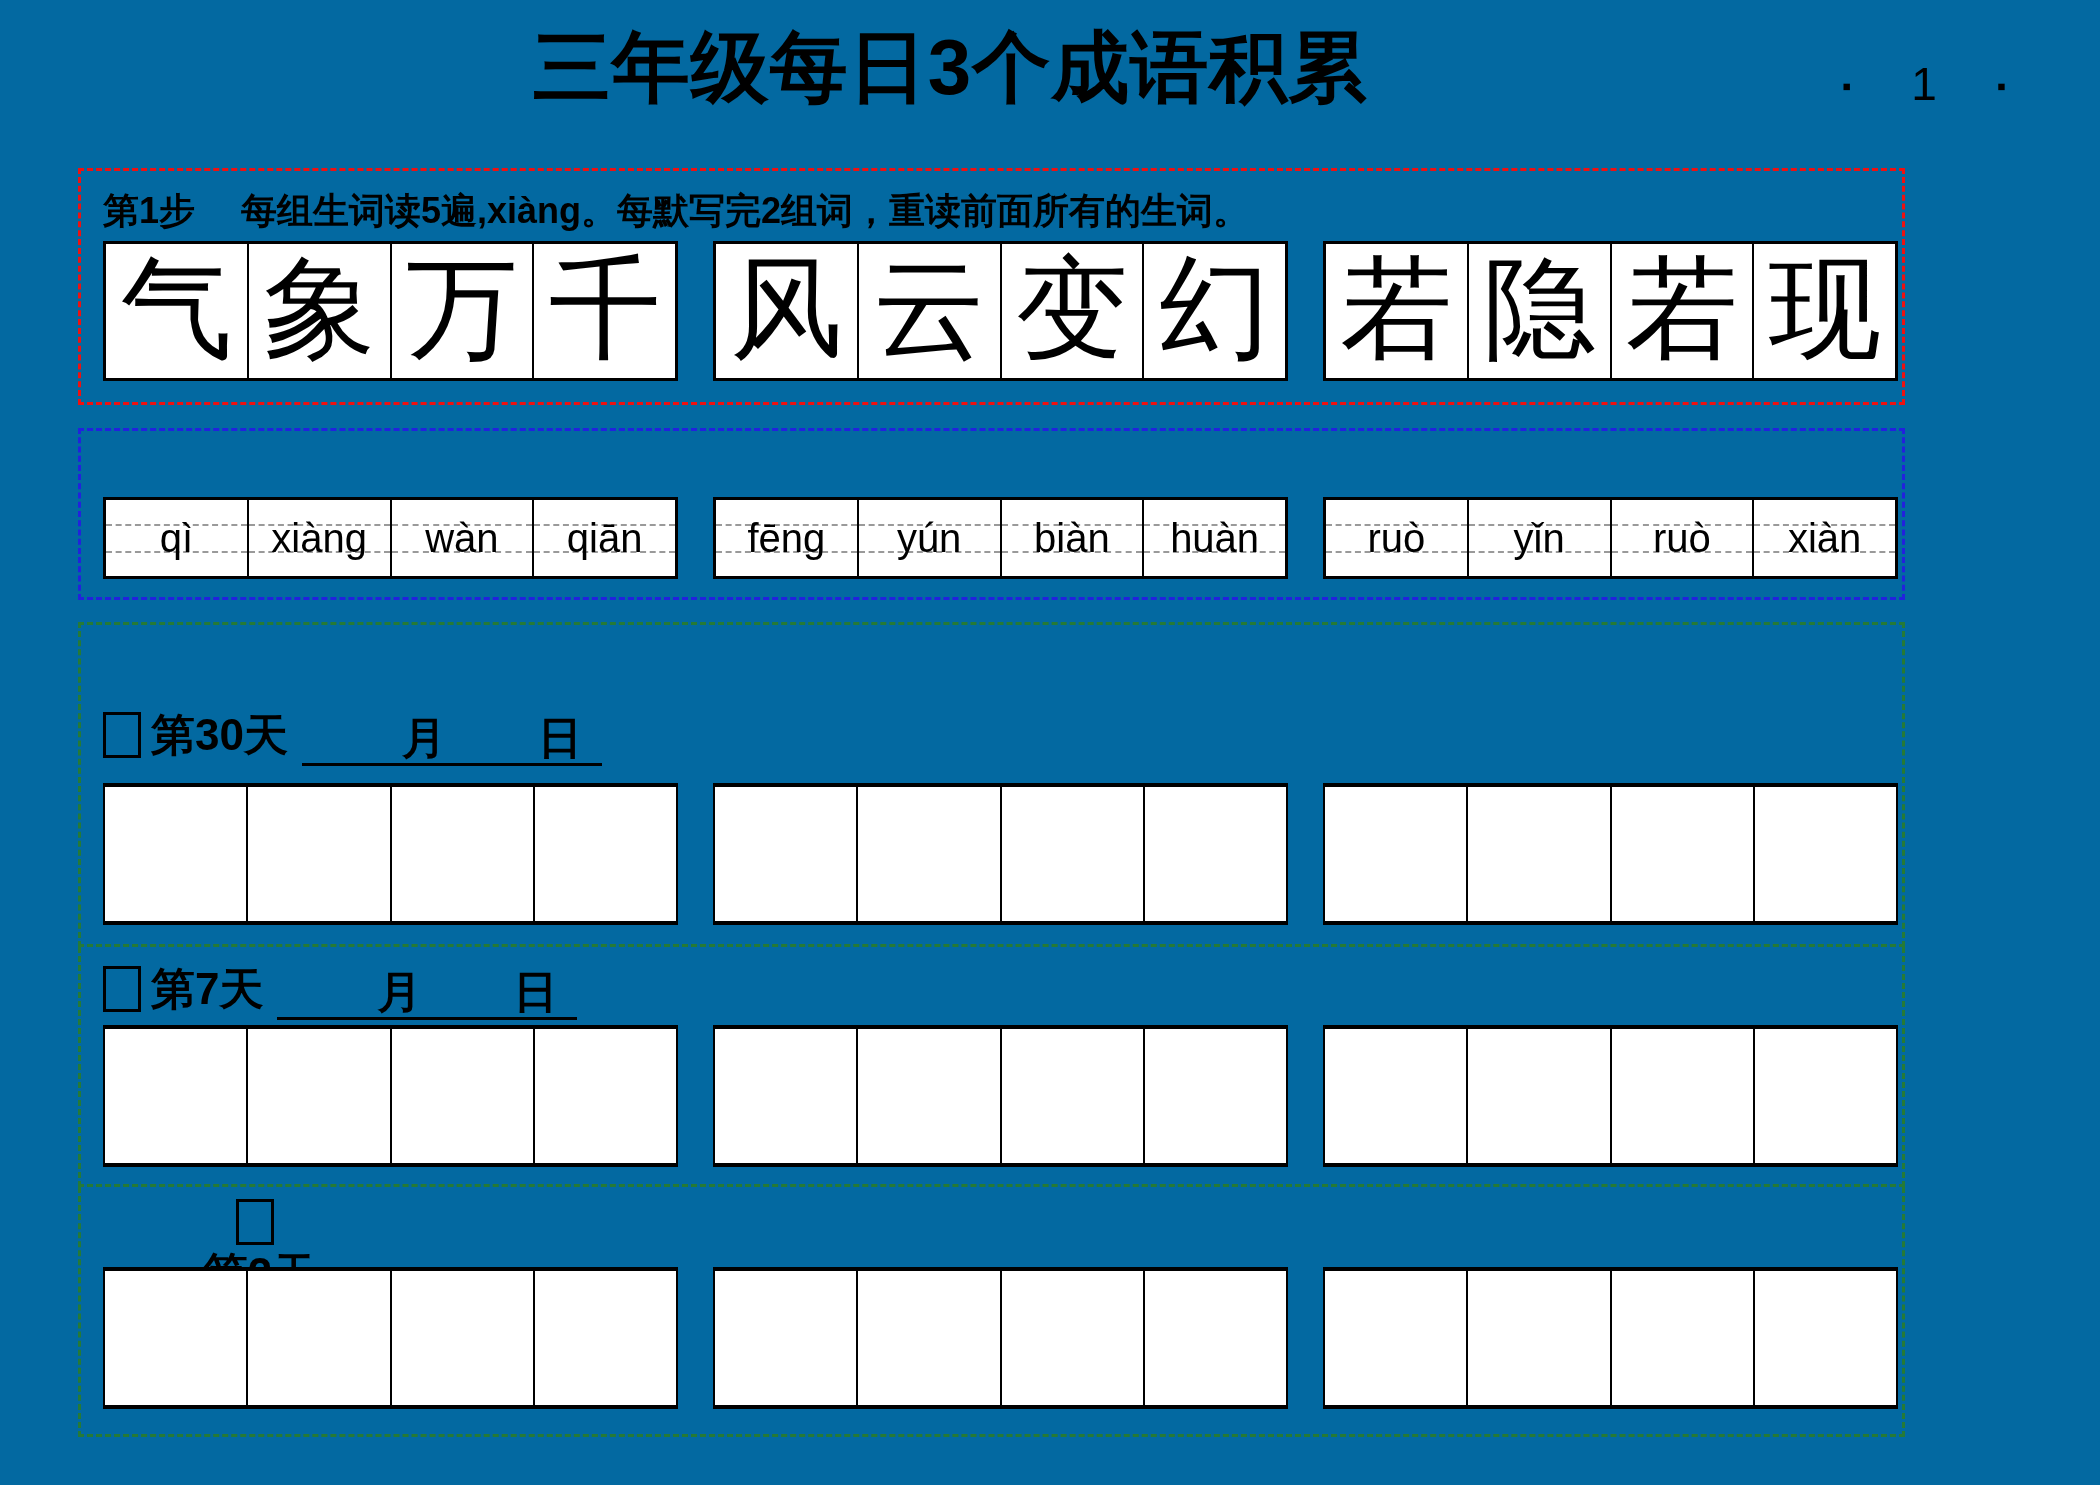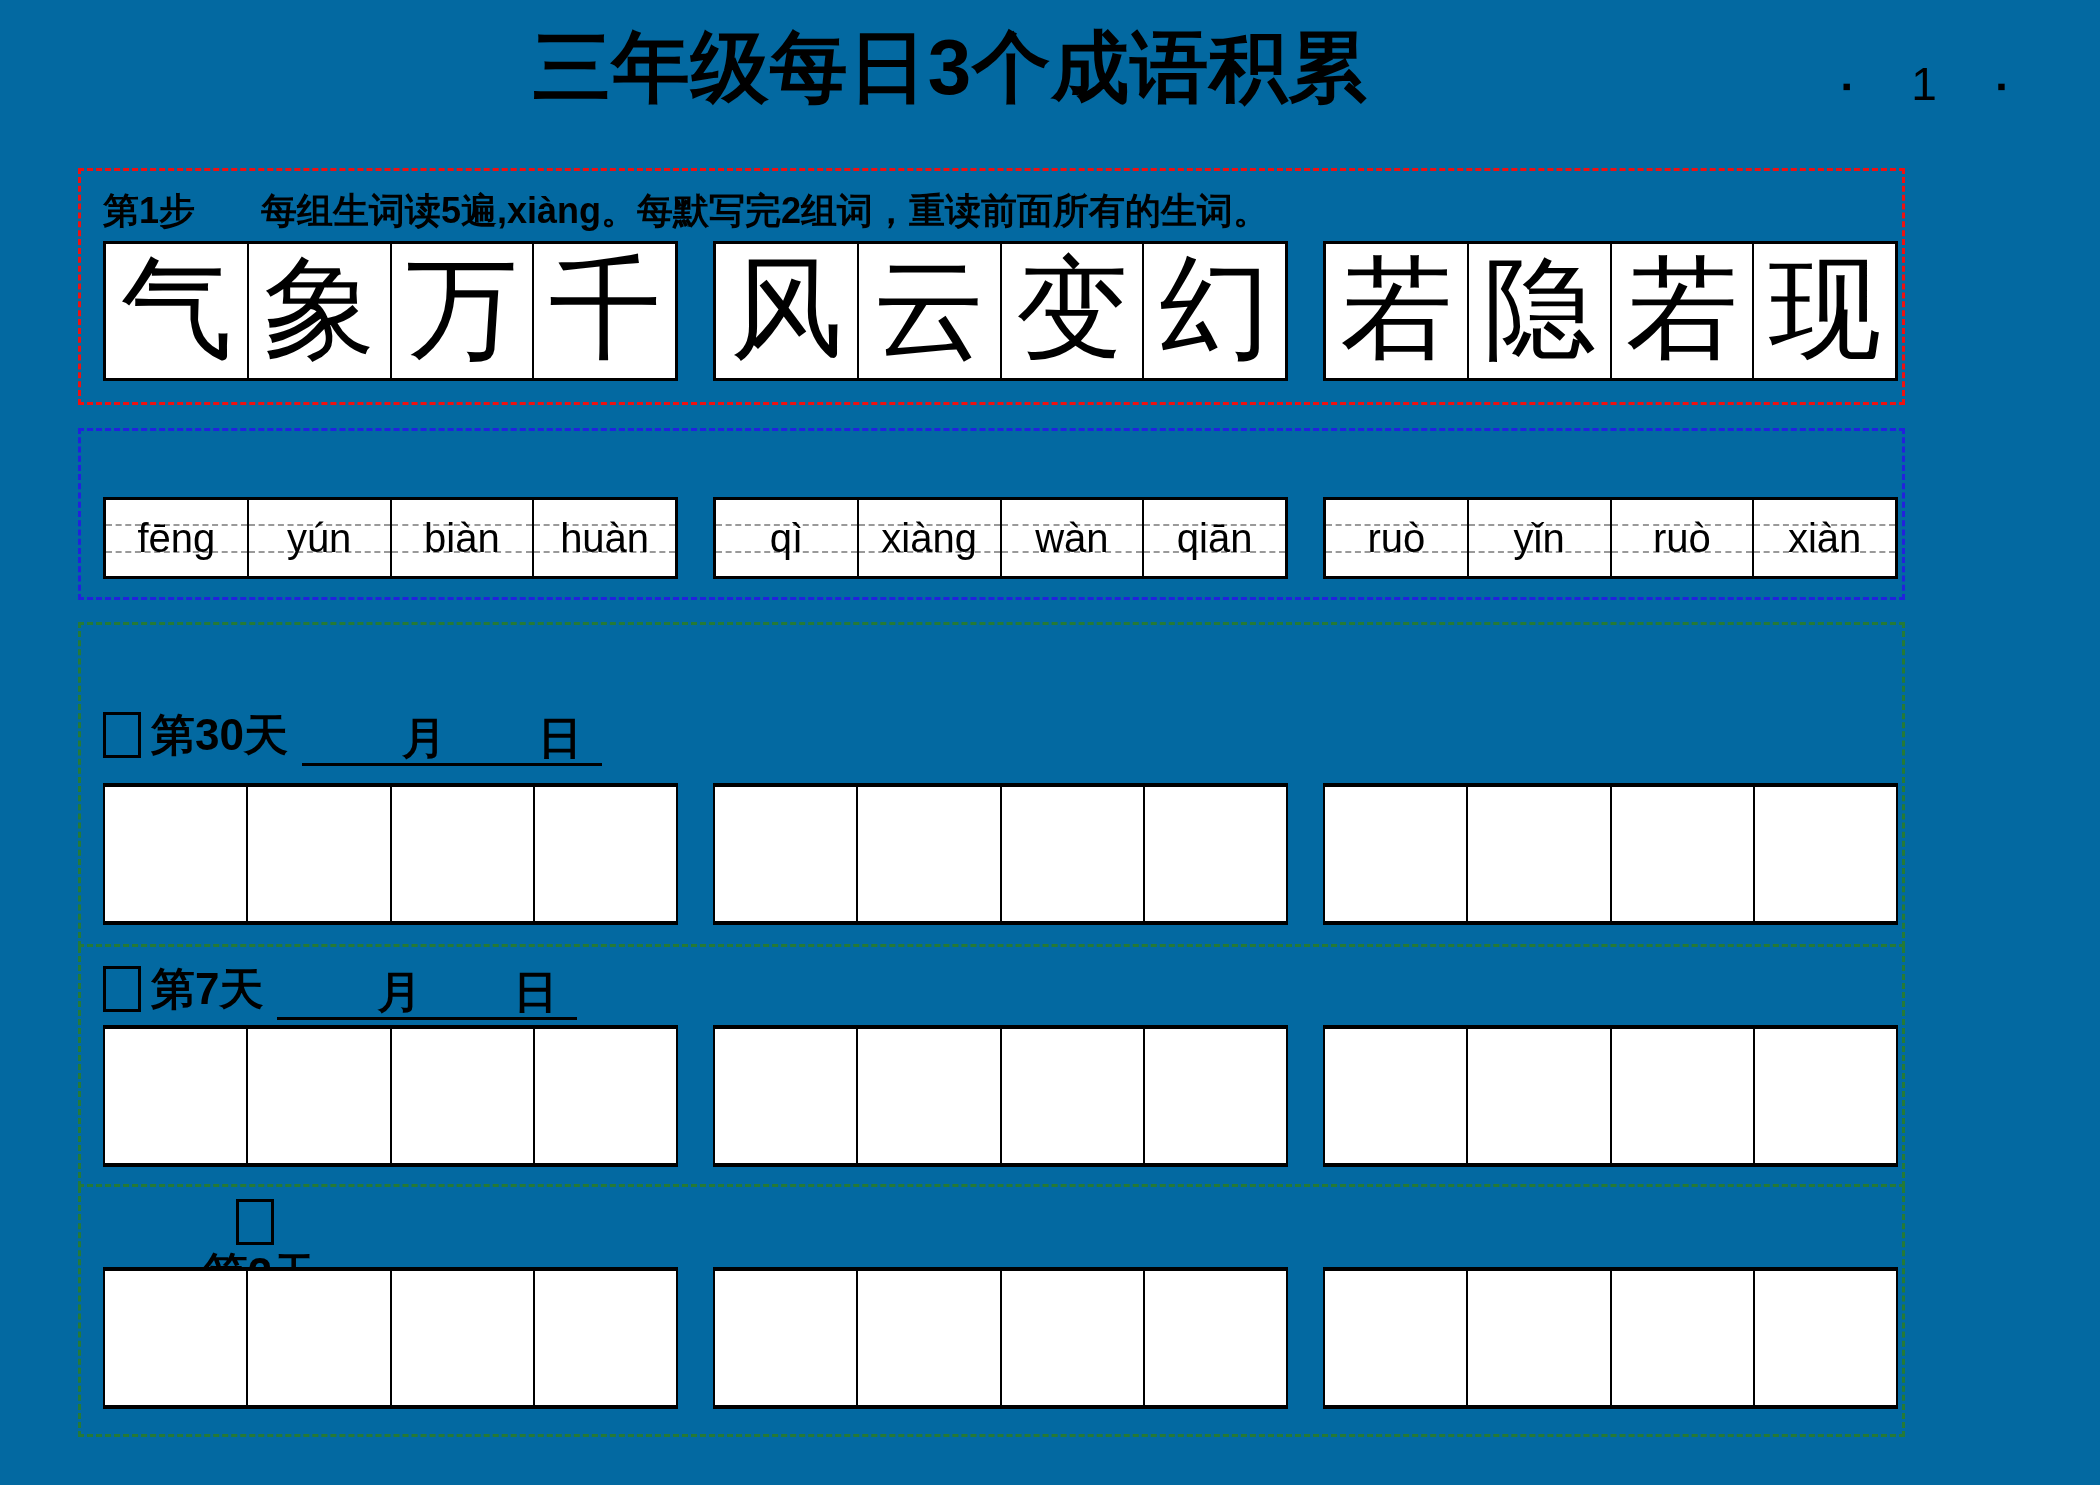--- a/index.html
+++ b/index.html
@@ -19,21 +19,21 @@
   .box{position:absolute; left:78px; width:1827px; box-sizing:border-box;}
   .box-step1{top:168px; height:237px; border:3px dashed var(--c1,#e11);}
   .box-step2{top:428px; height:172px; border:3px dashed var(--c2,#22d);}
   .g1{top:622px; height:325px; border:3px dashed var(--c3,#273);}
   .g2{top:947px; height:240px; border:3px dashed var(--c3,#273); border-top:none;}
   .g3{top:1187px; height:250px; border:3px dashed var(--c3,#273); border-top:none;}
   .step-line{
     position:absolute; left:22px; top:18px; font-size:36px; font-weight:600;
     white-space:nowrap; line-height:1.2;
   }
-  .step-label{border-bottom:3px solid #000; padding-bottom:14px; margin-right:66px; display:inline-block;}
+  .step-label{border-bottom:3px solid #000; padding-bottom:14px; margin-right:46px; display:inline-block;}
   .row{position:absolute; left:22px; display:flex; gap:35px;}
   .char-row{top:70px;}
   .pinyin-row{top:66px;}
   .blank-row-a{top:158px;}
   .blank-row-b{top:78px;}
   .blank-row-c{top:80px;}
   .grid{display:flex; width:575px; box-sizing:border-box; background:#fff;}
   .char-grid{height:140px; border:3px solid #000;}
   .pinyin-grid{height:82px; border:3px solid #000;}
   .blank-grid{height:142px; border:2px solid #000; border-top-width:4px; border-bottom-width:4px;}
@@ -102,44 +102,44 @@
           <div class="cell char-cell">若</div>
           <div class="cell char-cell">现</div>
         </div>
       </div>
   </section>
 
   <section class="box box-step2">
     <div class="row pinyin-row">
         <div class="grid pinyin-grid">
           <div class="cell pinyin-cell">
+            <span class="py">qì</span>
+          </div>
+          <div class="cell pinyin-cell">
+            <span class="py">xiàng</span>
+          </div>
+          <div class="cell pinyin-cell">
+            <span class="py">wàn</span>
+          </div>
+          <div class="cell pinyin-cell">
+            <span class="py">qiān</span>
+          </div>
+        </div>
+        <div class="grid pinyin-grid">
+          <div class="cell pinyin-cell">
             <span class="py">fēng</span>
           </div>
           <div class="cell pinyin-cell">
             <span class="py">yún</span>
           </div>
           <div class="cell pinyin-cell">
             <span class="py">biàn</span>
           </div>
           <div class="cell pinyin-cell">
             <span class="py">huàn</span>
-          </div>
-        </div>
-        <div class="grid pinyin-grid">
-          <div class="cell pinyin-cell">
-            <span class="py">qì</span>
-          </div>
-          <div class="cell pinyin-cell">
-            <span class="py">xiàng</span>
-          </div>
-          <div class="cell pinyin-cell">
-            <span class="py">wàn</span>
-          </div>
-          <div class="cell pinyin-cell">
-            <span class="py">qiān</span>
           </div>
         </div>
         <div class="grid pinyin-grid">
           <div class="cell pinyin-cell">
             <span class="py">ruò</span>
           </div>
           <div class="cell pinyin-cell">
             <span class="py">yǐn</span>
           </div>
           <div class="cell pinyin-cell">

